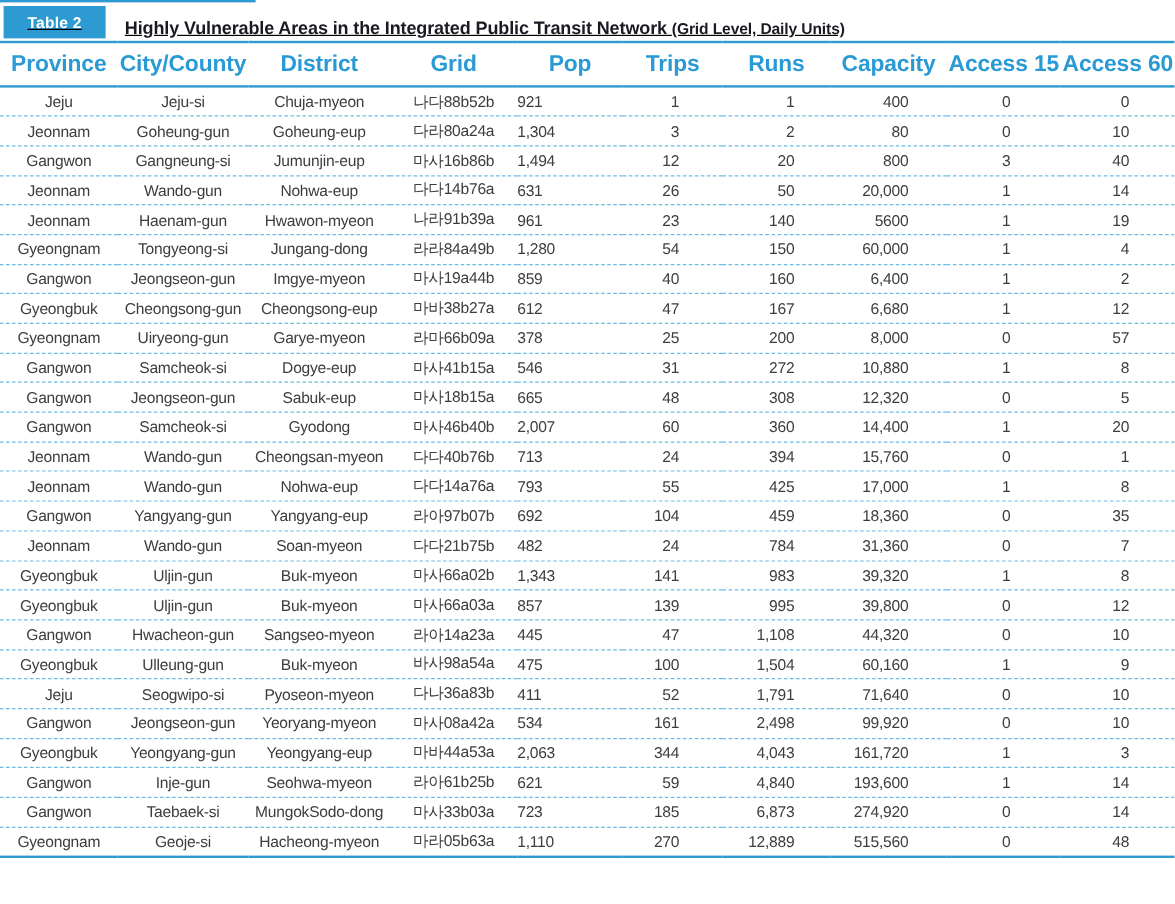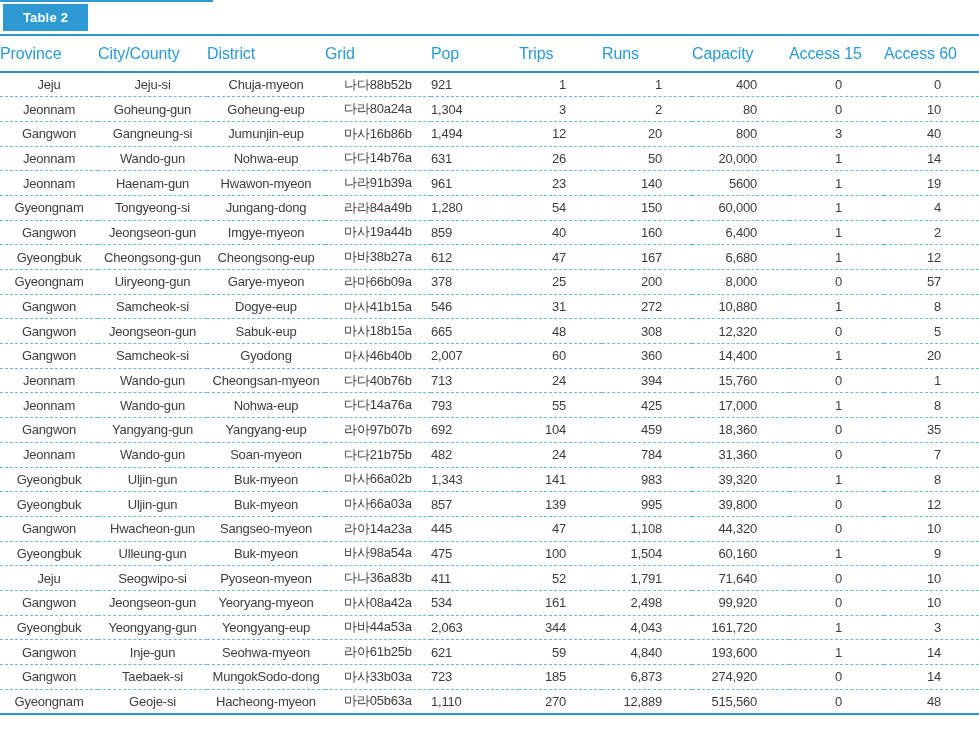--- a/index.html
+++ b/index.html
@@ -13,22 +13,22 @@
   .page{
     width:979px;height:753px;background:#ffffff;position:relative;
     font-family:"Liberation Sans","DejaVu Sans",sans-serif;
     overflow:hidden;
   }
   .top-rule{
     position:absolute;top:0;left:0;width:213px;height:2px;
     background:var(--accent);
   }
   .titlebar{
-    display:flex;align-items:flex-start;
-    padding:4px 16px 0 3px;height:28px;
+    display:flex;align-items:flex-end;
+    padding:4px 16px 0 3px;height:28px;text-decoration:underline;
   }
   .badge{
     background:var(--accent);color:#ffffff;
     font-weight:bold;font-size:13px;
     width:85px;height:27px;
     display:flex;align-items:center;justify-content:center;
     flex:0 0 auto;letter-spacing:0.2px;
   }
   .title{
     margin-left:16px;color:var(--title-text);
@@ -39,22 +39,22 @@
   table{
     width:979px;border-collapse:collapse;table-layout:fixed;
     margin-top:2px;
   }
   thead tr{
     border-top:2px solid var(--accent);
     border-bottom:2px solid var(--accent);
     height:37px;
   }
   thead th{
-    color:var(--header-text);font-size:16px;font-weight:normal;
-    text-align:left;padding:0;letter-spacing:-0.1px;
+    color:var(--header-text);font-size:19px;font-weight:bold;
+    text-align:center;padding:0;letter-spacing:-0.1px;
   }
   tbody tr{
     height:24.7px;
     border-bottom:1px dashed var(--dash);
   }
   tbody tr:last-child{border-bottom:2px solid var(--accent);}
   tbody td{
     color:var(--body-text);font-size:13px;padding:0;
     letter-spacing:-0.2px;white-space:nowrap;overflow:hidden;
   }
@@ -80,20 +80,24 @@
   td:nth-child(10){text-align:right;padding-right:38px;}
 </style>
 </head>
 <body>
 
 <div class="page">
   <div class="top-rule"></div>
 
   <div class="titlebar">
     <div class="badge">Table 2</div>
+    <div class="title">
+      <span>Highly Vulnerable Areas in the Integrated Public Transit Network</span>
+      <span class="subtitle">(Grid Level, Daily Units)</span>
+    </div>
   </div>
 
   <table>
     <thead>
       <tr>
           <th>Province</th>
           <th>City/County</th>
           <th>District</th>
           <th>Grid</th>
           <th>Pop</th>

